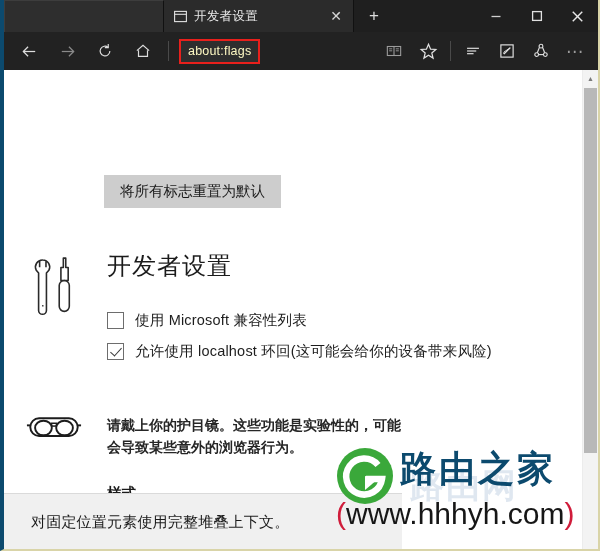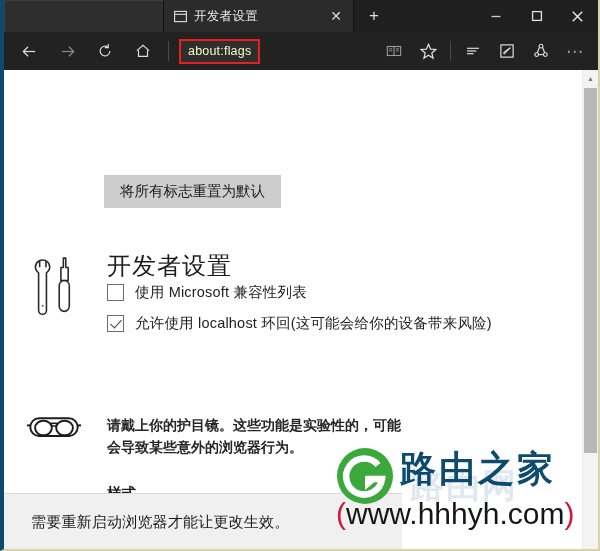--- a/index.html
+++ b/index.html
@@ -227,21 +227,21 @@
   }
   .sec-desc {
     margin-top: 12px;
     font-size: 14px;
     color: #262626;
     line-height: 1.55;
     max-width: 300px;
     font-weight: 600;
   }
 
-  .check-list { margin-top: 2px; }
+  .check-list { margin-top: 30px; }
   .check-row {
     display: flex;
     align-items: flex-start;
     margin-bottom: 13px;
   }
   .cbox {
     width: 17px; height: 17px;
     border: 1px solid #6d6d6d;
     background: #fff;
     flex: 0 0 auto;
@@ -531,21 +531,21 @@
       </div>
 
     </div>
 
     <div class="scrollbar">
       <div class="sb-arrow">▲</div>
       <div class="sb-thumb"></div>
     </div>
 
     <div class="notifybar">
-      <span class="notify-text">需要重新启动浏览器才能让更改生效。</span>
+      <span class="notify-text">对固定位置元素使用完整堆叠上下文。</span>
     </div>
 
     <div class="watermark">
       <div class="wm-ghost">路由网</div>
       <div class="wm-logo">
         <svg viewBox="0 0 62 62" width="62" height="62">
           <circle cx="31" cy="31" r="28" fill="#3aa83a"></circle>
           <path d="M44 20 a18 18 0 1 0 4 14 h-16" fill="none" stroke="#ffffff" stroke-width="6.5" stroke-linecap="butt"></path>
           <path d="M31 31 l13 3 l-13 11 z" fill="#ffffff"></path>
         </svg>

